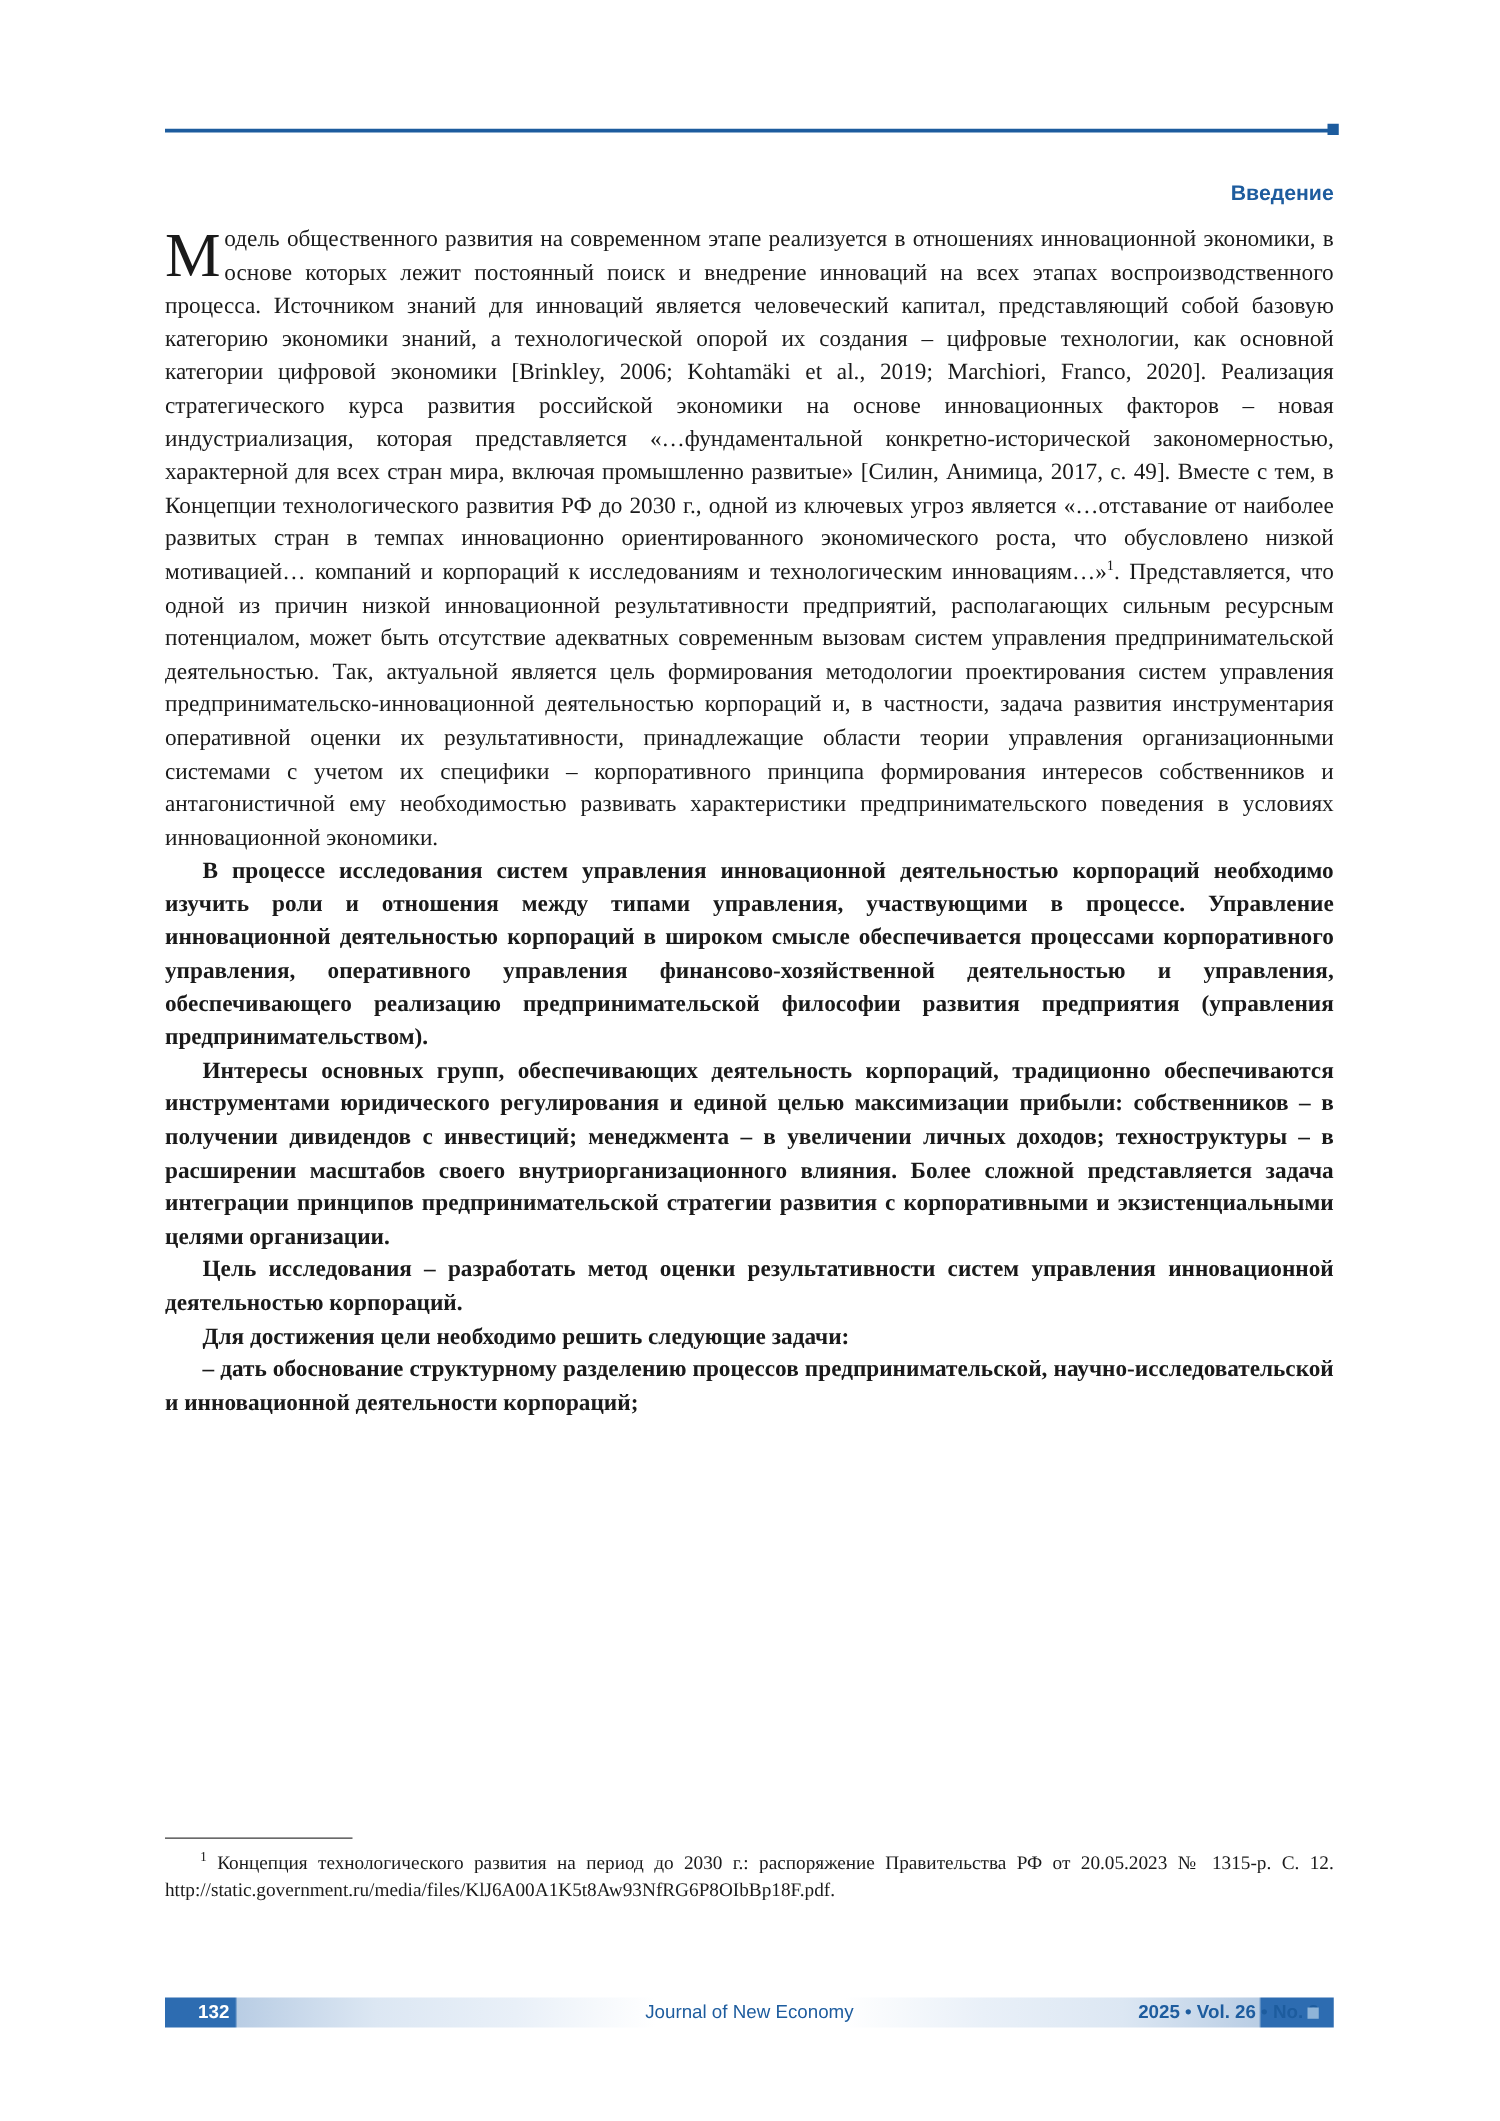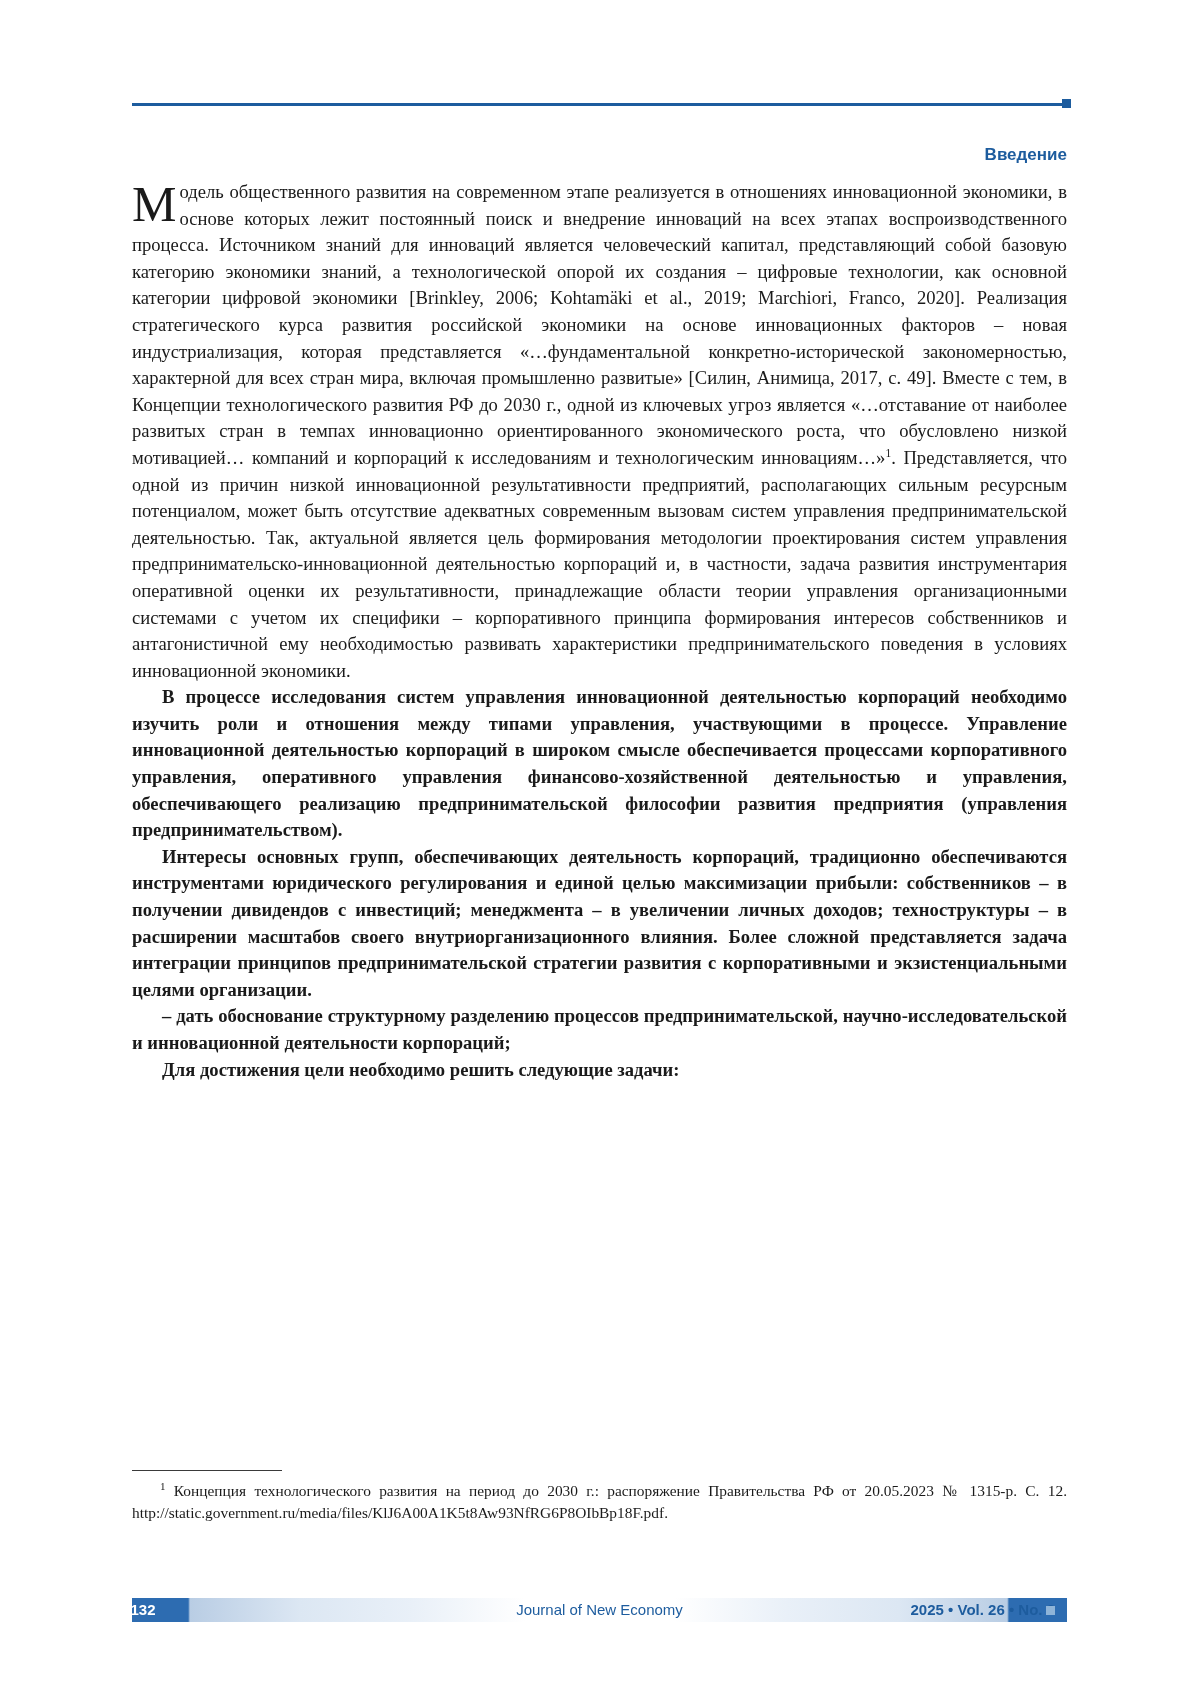--- a/index.html
+++ b/index.html
@@ -140,21 +140,21 @@
   .footer-bar-grad {
     position: absolute;
     left: 132px;
     top: 0;
     width: 935px;
     height: 24px;
     background: linear-gradient(90deg, #2d6cb1 0%, #2d6cb1 6%, #b9cde4 6.2%, #dce7f3 18%, #e9f0f8 30%, #ffffff 42%, #ffffff 58%, #e9f0f8 70%, #dce7f3 82%, #b9cde4 93.6%, #2d6cb1 93.8%, #2d6cb1 100%);
   }
   .footer-page {
     position: absolute;
-    left: 120px;
+    left: 148px;
     top: 0;
     width: 46px;
     height: 24px;
     line-height: 24px;
     text-align: center;
     color: #ffffff;
     font-family: "Liberation Sans", sans-serif;
     font-size: 15px;
     font-weight: bold;
   }
@@ -201,24 +201,25 @@
   <div class="column">
 
     <div class="section-title">Введение</div>
 
     <p class="body dropcap-par"><span class="dropcap">М</span><span>одель общественного развития на современном этапе реализуется в отношениях инновационной экономики, в основе которых лежит постоянный поиск и внедрение инноваций на всех этапах воспроизводственного процесса. Источником знаний для инноваций является человеческий капитал, представляющий собой базовую категорию экономики знаний, а технологической опорой их создания – цифровые технологии, как основной категории цифровой экономики [Brinkley, 2006; Kohtamäki et al., 2019; Marchiori, Franco, 2020]. Реализация стратегического курса развития российской экономики на основе инновационных факторов – новая индустриализация, которая представляется «…фундаментальной конкретно-исторической закономерностью, характерной для всех стран мира, включая промышленно развитые» [Силин, Анимица, 2017, с. 49]. Вместе с тем, в Концепции технологического развития РФ до 2030 г., одной из ключевых угроз является «…отставание от наиболее развитых стран в темпах инновационно ориентированного экономического роста, что обусловлено низкой мотивацией… компаний и корпораций к исследованиям и технологическим инновациям…»</span><sup class="fn">1</sup><span>. Представляется, что одной из причин низкой инновационной результативности предприятий, располагающих сильным ресурсным потенциалом, может быть отсутствие адекватных современным вызовам систем управления предпринимательской деятельностью. Так, актуальной является цель формирования методологии проектирования систем управления предпринимательско-инновационной деятельностью корпораций и, в частности, задача развития инструментария оперативной оценки их результативности, принадлежащие области теории управления организационными системами с учетом их специфики – корпоративного принципа формирования интересов собственников и антагонистичной ему необходимостью развивать характеристики предпринимательского поведения в условиях инновационной экономики.</span></p>
 
     <p class="body indent">В процессе исследования систем управления инновационной деятельностью корпораций необходимо изучить роли и отношения между типами управления, участвующими в процессе. Управление инновационной деятельностью корпораций в широком смысле обеспечивается процессами корпоративного управления, оперативного управления финансово-хозяйственной деятельностью и управления, обеспечивающего реализацию предпринимательской философии развития предприятия (управления предпринимательством).</p>
 
     <p class="body indent">Интересы основных групп, обеспечивающих деятельность корпораций, традиционно обеспечиваются инструментами юридического регулирования и единой целью максимизации прибыли: собственников – в получении дивидендов с инвестиций; менеджмента – в увеличении личных доходов; техноструктуры – в расширении масштабов своего внутриорганизационного влияния. Более сложной представляется задача интеграции принципов предпринимательской стратегии развития с корпоративными и экзистенциальными целями организации.</p>
 
+    <p class="body indent">Цель исследования – разработать метод оценки результативности систем управления инновационной деятельностью корпораций.</p>
+
+    <p class="body indent">Для достижения цели необходимо решить следующие задачи:</p>
 
     <p class="body indent">– дать обоснование структурному разделению процессов предпринимательской, научно-исследовательской и инновационной деятельности корпораций;</p>
-
-    <p class="body indent">Для достижения цели необходимо решить следующие задачи:</p>
 
   </div>
 
   <div class="footnote-wrap">
     <div class="footnote-rule"></div>
     <p class="footnote"><span class="fn-num">1</span> <span>Концепция технологического развития на период до 2030 г.: распоряжение Правительства РФ от 20.05.2023 № 1315-р. С. 12. http://static.government.ru/media/files/KlJ6A00A1K5t8Aw93NfRG6P8OIbBp18F.pdf.</span></p>
   </div>
 
   <div class="footer">
     <div class="footer-bar-grad"></div>

